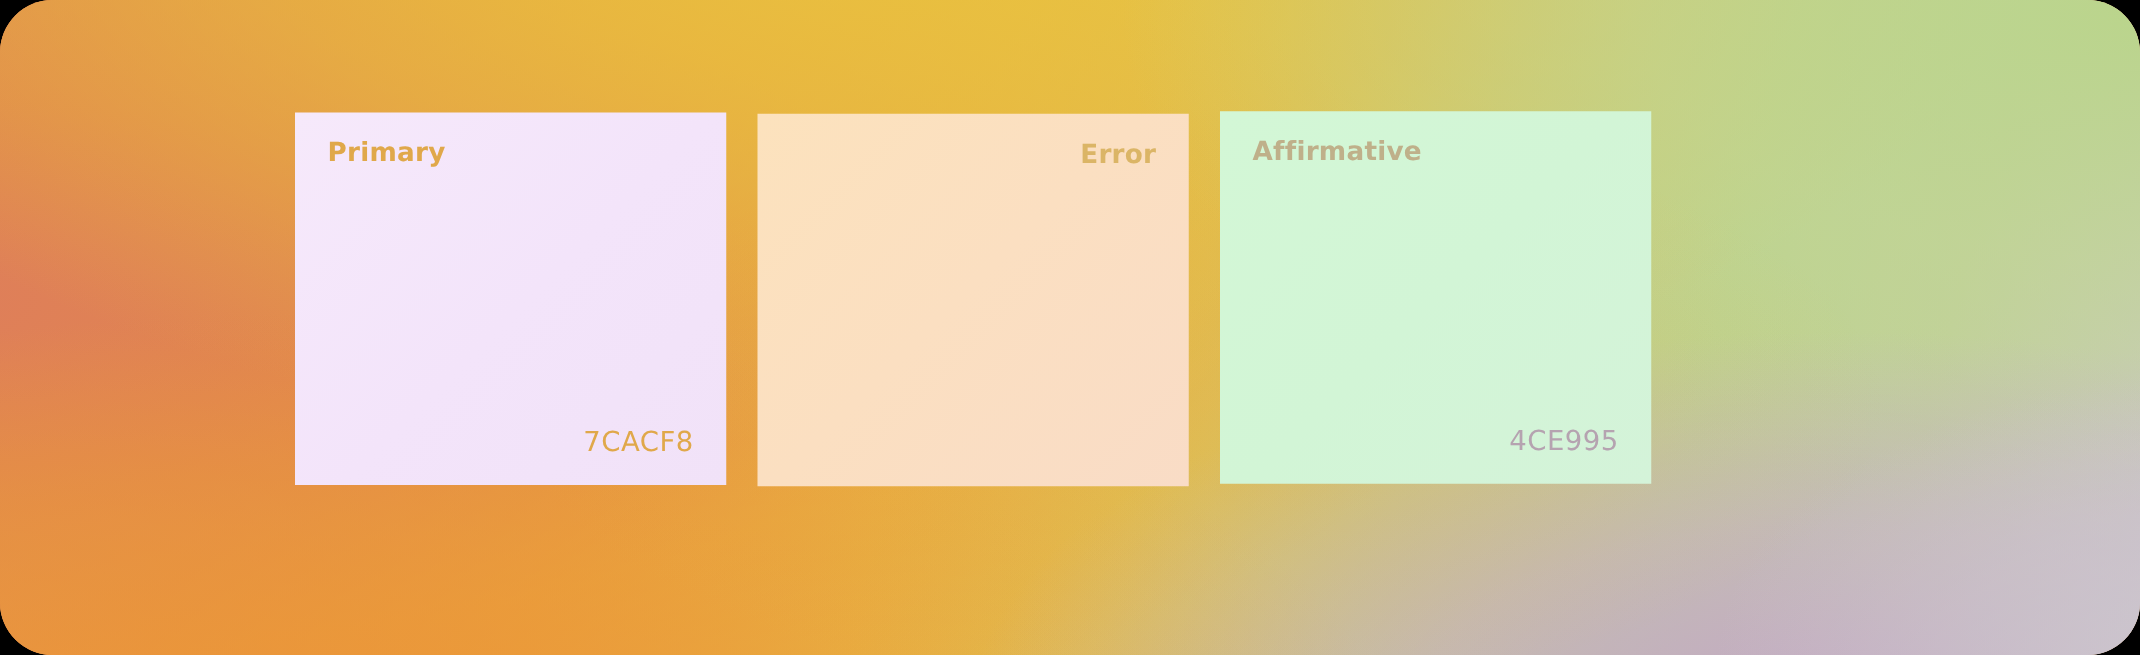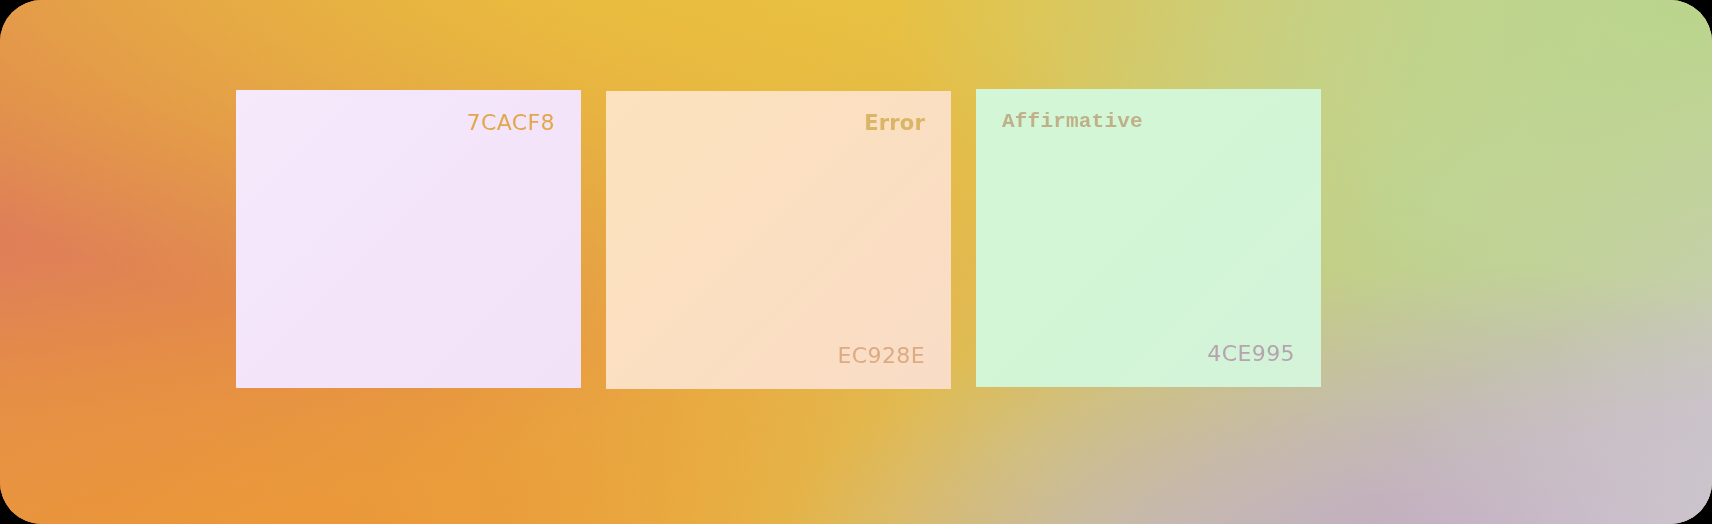--- a/index.html
+++ b/index.html
@@ -143,44 +143,44 @@
   #card-error .card-hex   { color: #dcab83; }
 
   
   #card-affirmative {
     left: 976px;
     top: 89px;
     width: 345px;
     height: 298px;
     background: linear-gradient(135deg, #d3f7d6 0%, #d2f5d6 50%, #d4f3d9 100%);
   }
-  #card-affirmative .card-title { color: #bfb08a; font-family: Liberation Mono, monospace; }
+  #card-affirmative .card-title { color: #bfb08a; }
   #card-affirmative .card-hex   { color: #b5a3b0; }
 </style>
 </head>
 <body>
 
 <div id="canvas">
 
   <div class="bg-layer bg-base"></div>
   <div class="bg-layer bg-orange-left"></div>
   <div class="bg-layer bg-gold-top"></div>
   <div class="bg-layer bg-amber-bottomleft"></div>
   <div class="bg-layer bg-green-topright"></div>
   <div class="bg-layer bg-mauve-bottomright"></div>
   <div class="bg-layer bg-grey-corner"></div>
   <div class="bg-layer bg-warm-center"></div>
 
   <div class="card" id="card-primary">
+    <div class="card-title">Primary</div>
     <div class="card-hex">7CACF8</div>
   </div>
 
   <div class="card" id="card-error">
     <div class="card-title">Error</div>
-    <div class="card-hex">EC928E</div>
   </div>
 
   <div class="card" id="card-affirmative">
     <div class="card-title">Affirmative</div>
     <div class="card-hex">4CE995</div>
   </div>
 
 </div>
 
 </body></html>

